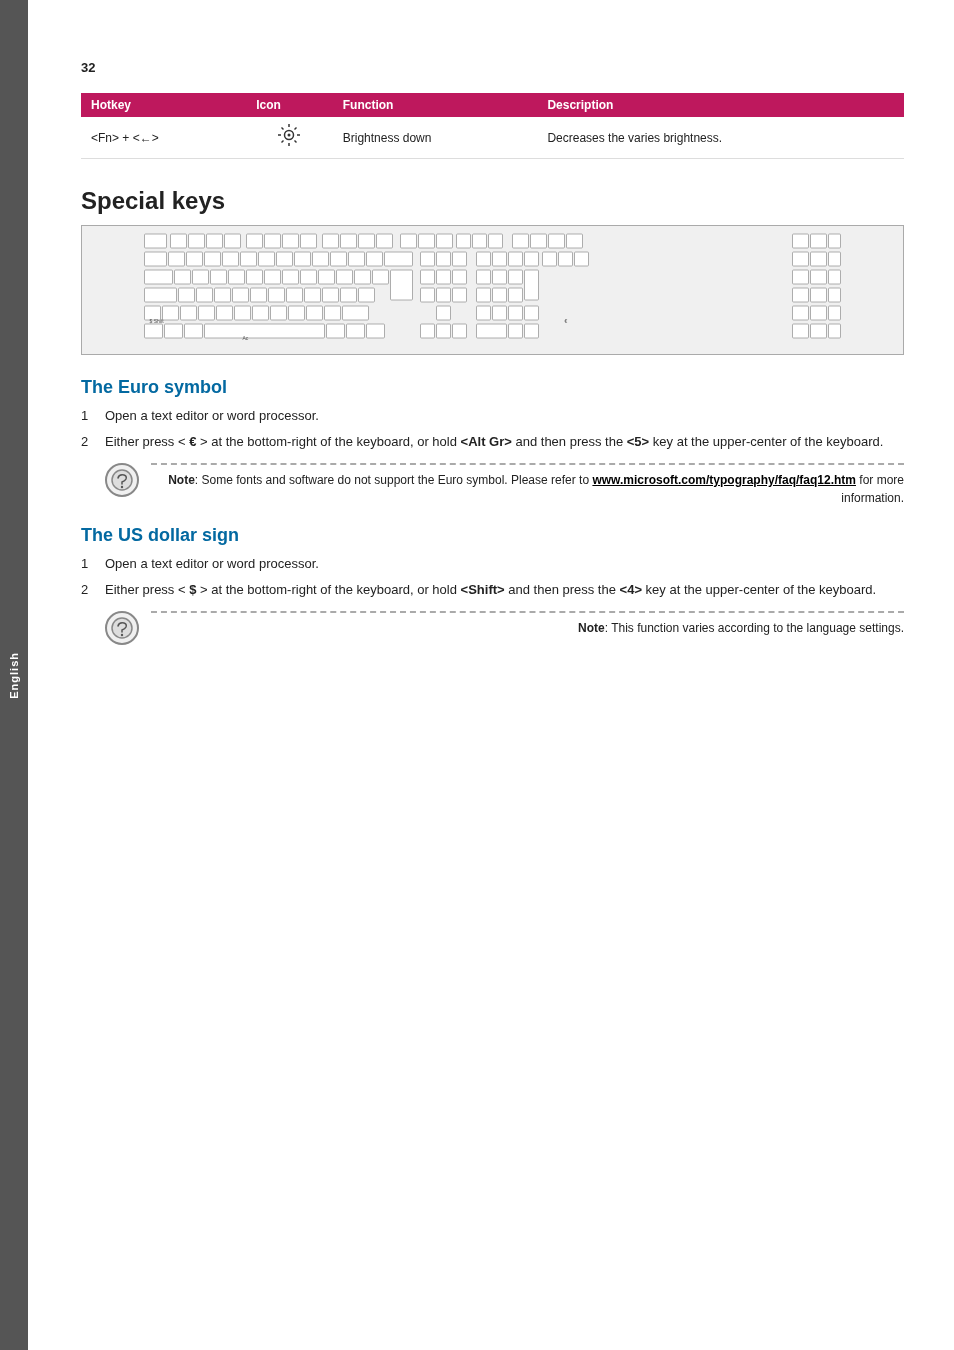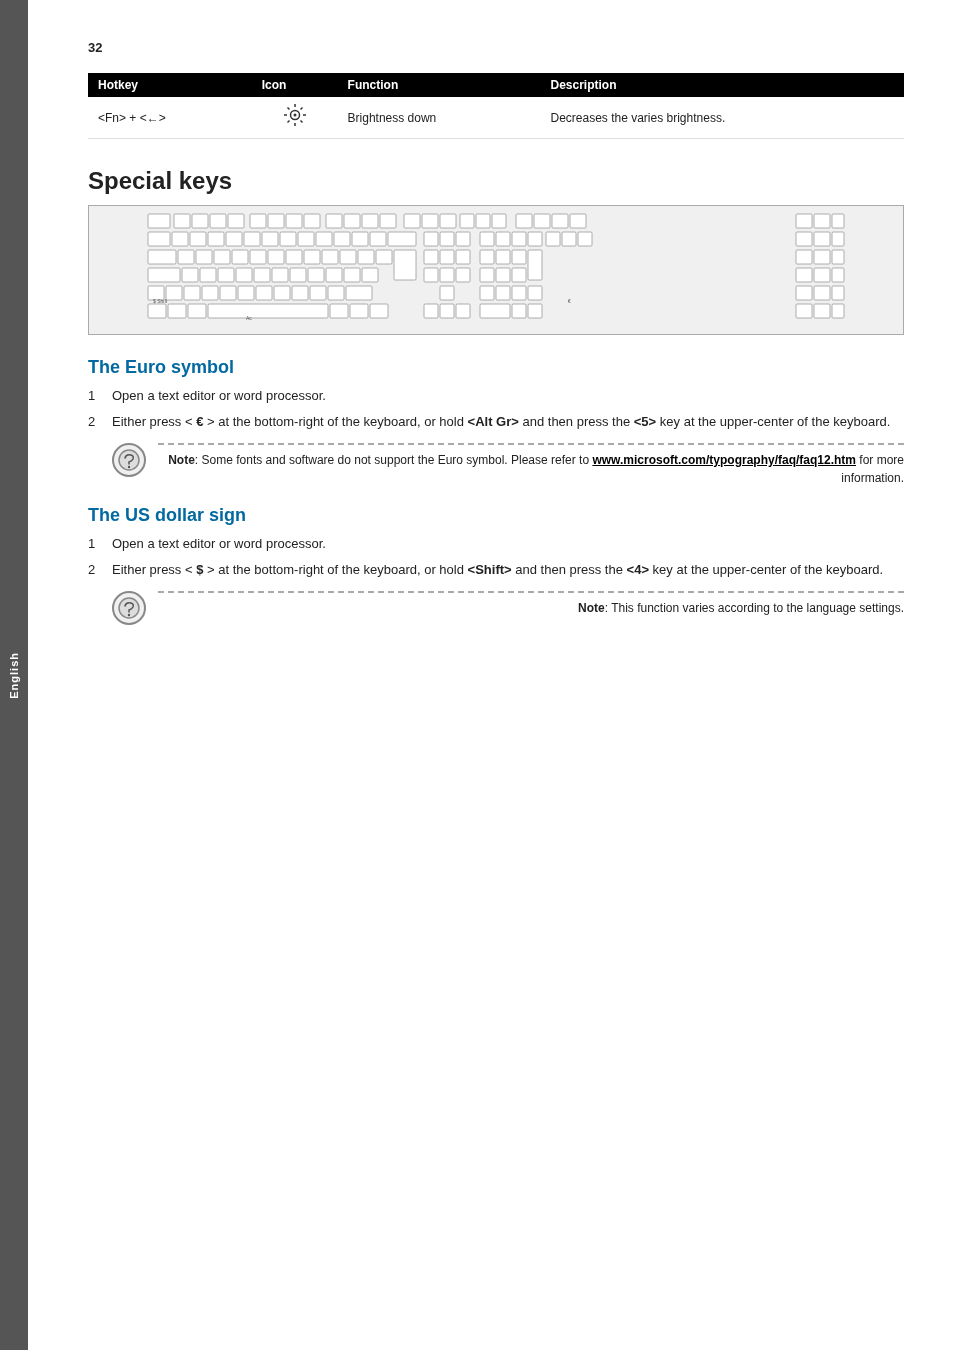--- a/index.html
+++ b/index.html
@@ -29,40 +29,40 @@
       color: #fff;
       font-size: 11px;
       font-weight: bold;
       writing-mode: vertical-rl;
       transform: rotate(180deg);
       letter-spacing: 1px;
     }
 
     
     .main {
-      margin-left: 28px;
-      padding: 40px 50px 40px 60px;
+      margin-left: 21px;
+      padding: 60px 50px 40px 60px;
     }
 
     .page-number {
       font-size: 13px;
       font-weight: bold;
       margin-bottom: 18px;
       display: block;
     }
 
     
     .hotkey-table {
       width: 100%;
       border-collapse: collapse;
       margin-bottom: 28px;
       font-size: 12px;
     }
     .hotkey-table th {
-      background: #000000;
+      background: #be185d;
       color: #fff;
       padding: 5px 10px;
       text-align: left;
       font-weight: bold;
     }
     .hotkey-table td {
       padding: 5px 10px;
       vertical-align: middle;
       border-bottom: 1px solid #ddd;
     }

